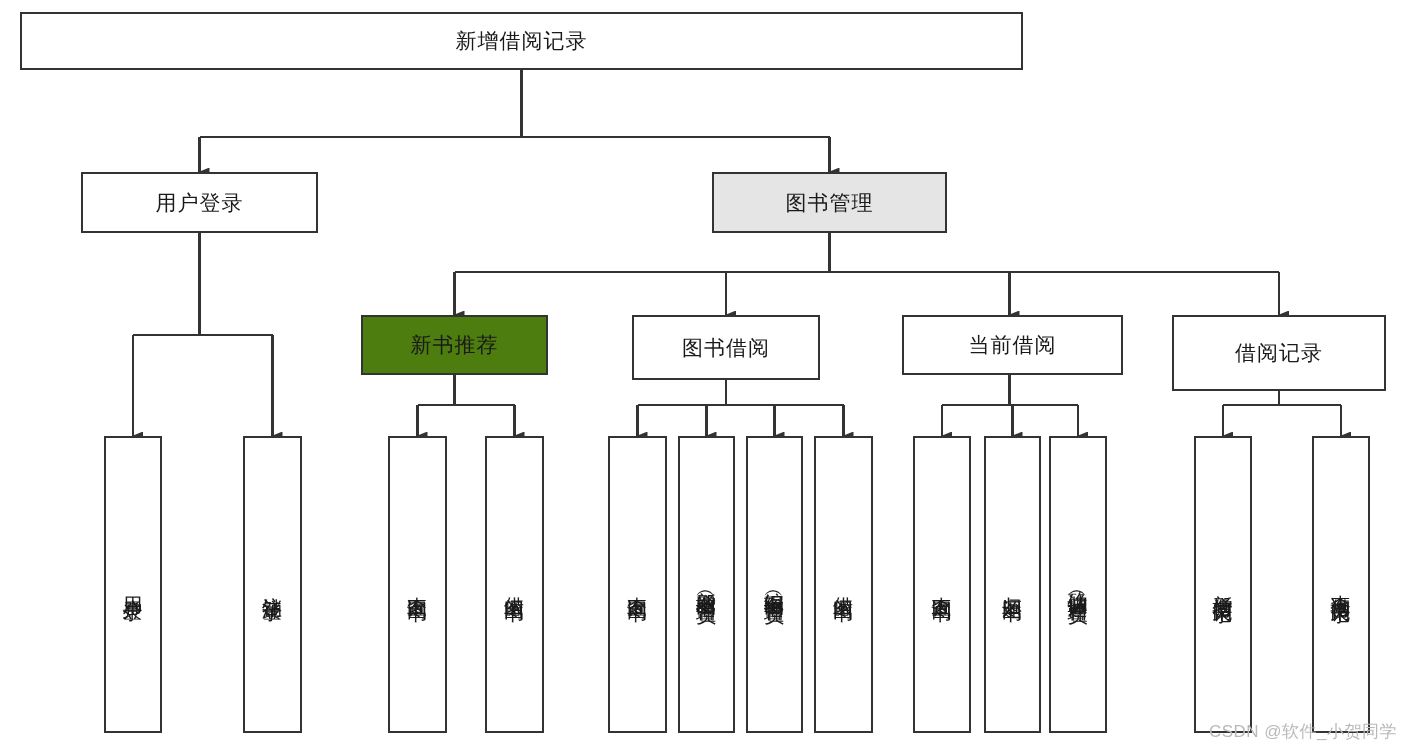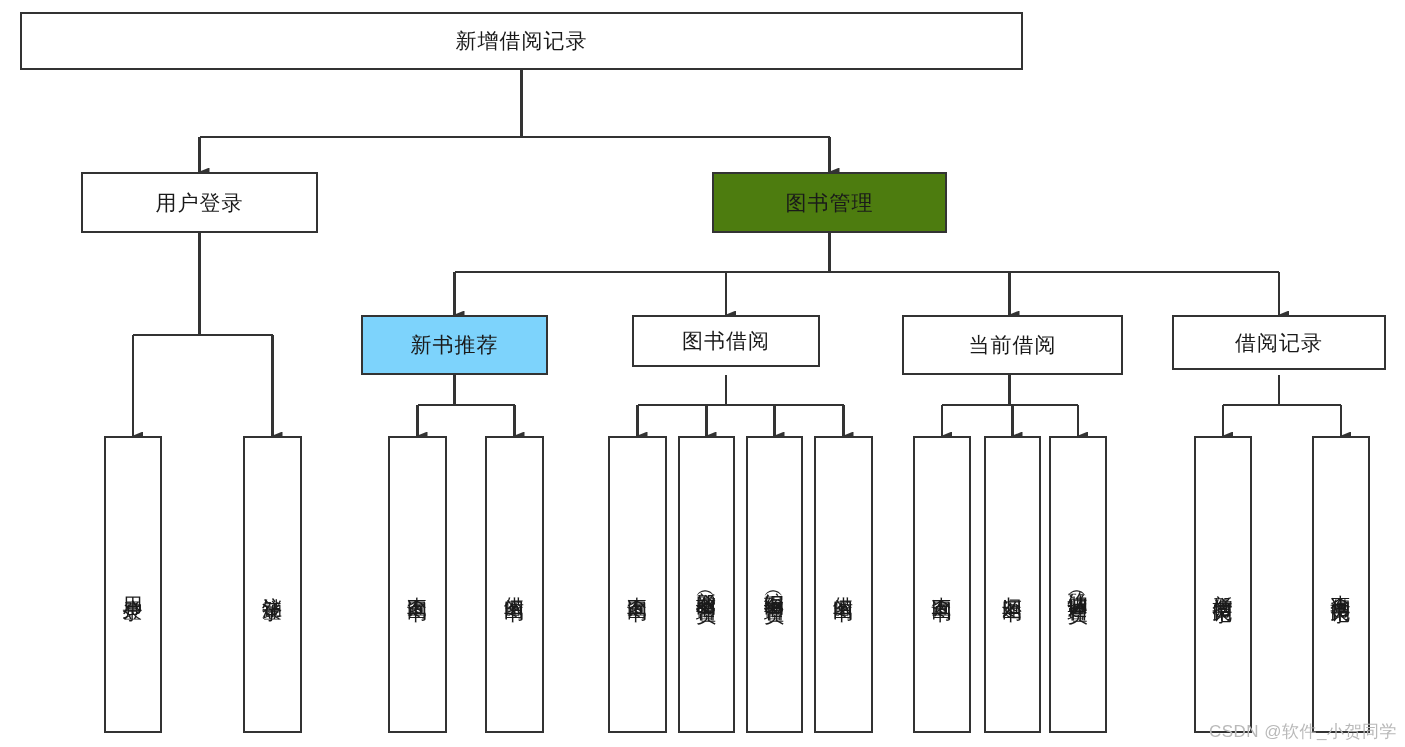--- a/index.html
+++ b/index.html
@@ -115,34 +115,34 @@
       </g>
   </svg>
 
   <div class="node horizontal" style="left: 20px; top: 12px; width: 1003px; height: 58px; border-color: rgb(51, 51, 51); background: rgb(255, 255, 255); color: rgb(26, 26, 26);">
     <span>新增借阅记录</span>
   </div>
 
   <div class="node horizontal" style="left: 81px; top: 172px; width: 237px; height: 61px; border-color: rgb(51, 51, 51); background: rgb(255, 255, 255); color: rgb(26, 26, 26);">
     <span>用户登录</span>
   </div>
-  <div class="node horizontal" style="left: 712px; top: 172px; width: 235px; height: 61px; border-color: rgb(51, 51, 51); background: #4d7c0f; color: rgb(26, 26, 26);">
+  <div class="node horizontal" style="left: 712px; top: 172px; width: 235px; height: 61px; border-color: rgb(51, 51, 51); background: #e5e5e5; color: rgb(26, 26, 26);">
     <span>图书管理</span>
   </div>
 
-  <div class="node horizontal" style="left: 361px; top: 315px; width: 187px; height: 60px; border-color: rgb(51, 51, 51); background: #7dd3fc; color: rgb(26, 26, 26);">
+  <div class="node horizontal" style="left: 361px; top: 315px; width: 187px; height: 60px; border-color: rgb(51, 51, 51); background: #4d7c0f; color: rgb(26, 26, 26);">
     <span>新书推荐</span>
   </div>
-  <div class="node horizontal" style="left: 632px; top: 315px; width: 188px; height: 52px; border-color: rgb(51, 51, 51); background: rgb(255, 255, 255); color: rgb(26, 26, 26);">
+  <div class="node horizontal" style="left: 632px; top: 315px; width: 188px; height: 65px; border-color: rgb(51, 51, 51); background: rgb(255, 255, 255); color: rgb(26, 26, 26);">
     <span>图书借阅</span>
   </div>
   <div class="node horizontal" style="left: 902px; top: 315px; width: 221px; height: 60px; border-color: rgb(51, 51, 51); background: rgb(255, 255, 255); color: rgb(26, 26, 26);">
     <span>当前借阅</span>
   </div>
-  <div class="node horizontal" style="left: 1172px; top: 315px; width: 214px; height: 55px; border-color: rgb(51, 51, 51); background: rgb(255, 255, 255); color: rgb(26, 26, 26);">
+  <div class="node horizontal" style="left: 1172px; top: 315px; width: 214px; height: 76px; border-color: rgb(51, 51, 51); background: rgb(255, 255, 255); color: rgb(26, 26, 26);">
     <span>借阅记录</span>
   </div>
 
   <div class="node vertical" style="left: 104px; top: 436px; width: 58px; height: 297px; border-color: rgb(51, 51, 51); background: rgb(255, 255, 255); color: rgb(26, 26, 26);">
     <span>用户登录</span>
   </div>
   <div class="node vertical" style="left: 243px; top: 436px; width: 59px; height: 297px; border-color: rgb(51, 51, 51); background: rgb(255, 255, 255); color: rgb(26, 26, 26);">
     <span>注销登录</span>
   </div>
   <div class="node vertical" style="left: 388px; top: 436px; width: 59px; height: 297px; border-color: rgb(51, 51, 51); background: rgb(255, 255, 255); color: rgb(26, 26, 26);">

